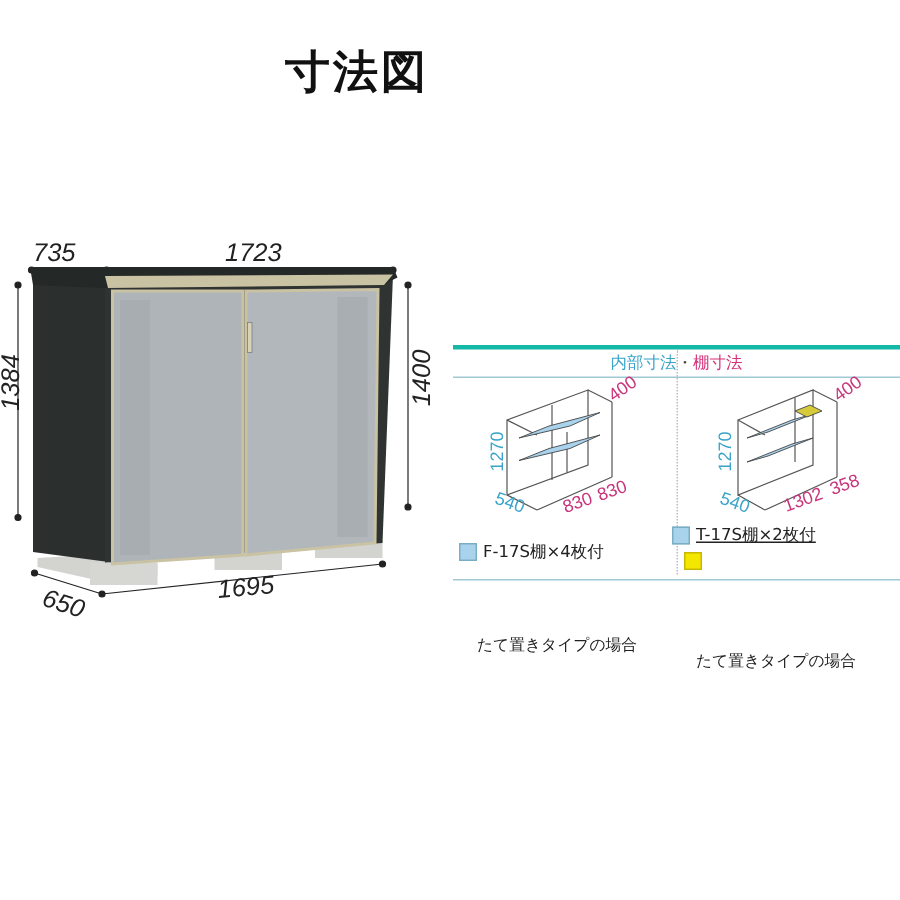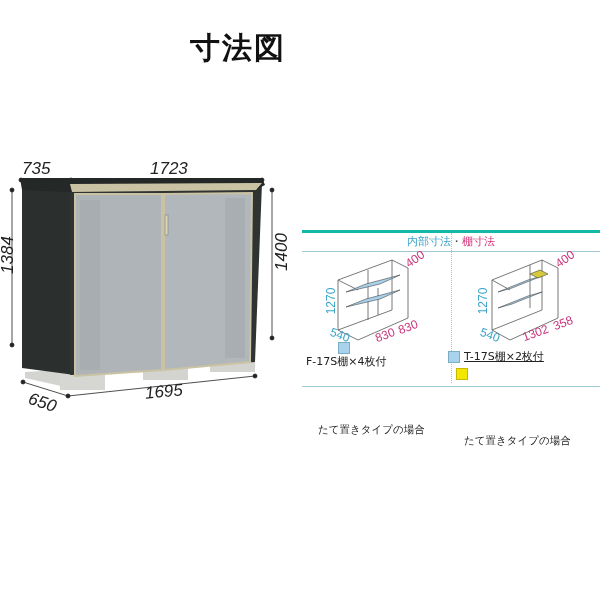--- a/index.html
+++ b/index.html
@@ -116,21 +116,21 @@
     <polygon points="48,68 78,56 92,52 62,64" fill="#a9d3ec" stroke="#444" stroke-width="0.6"></polygon>
     <polygon points="80,34 90,30 98,34 88,38" fill="#d6c93a" stroke="#444" stroke-width="0.6"></polygon>
   </svg>
   <div class="abs num-pink" style="left:105px;top:12px;transform:rotate(-35deg);">400</div>
   <div class="abs num-blue" style="left:20px;top:54px;transform:rotate(-90deg);">1270</div>
   <div class="abs num-blue" style="left:30px;top:88px;transform:rotate(20deg);">540</div>
   <div class="abs num-pink" style="left:72px;top:86px;transform:rotate(-20deg);">1302</div>
   <div class="abs num-pink" style="left:103px;top:76px;transform:rotate(-20deg);">358</div>
 </div>
 
-<div class="abs legend" style="left:306px;top:342px;flex-direction:column;">
+<div class="abs legend" style="left:306px;top:360px;">
   <span class="swatch" style="background:#a9d3ec;"></span>
   <span>F-17S棚×4枚付</span>
 </div>
 <div class="abs legend" style="left:448px;top:349px;text-decoration:underline;">
   <span class="swatch" style="background:#a9d3ec;"></span>
   <span>T-17S棚×2枚付</span>
 </div>
 <div class="abs legend" style="left:456px;top:368px;">
   <span class="swatch" style="background:#f3e600;border-color:#c9b800;"></span>
 </div>

